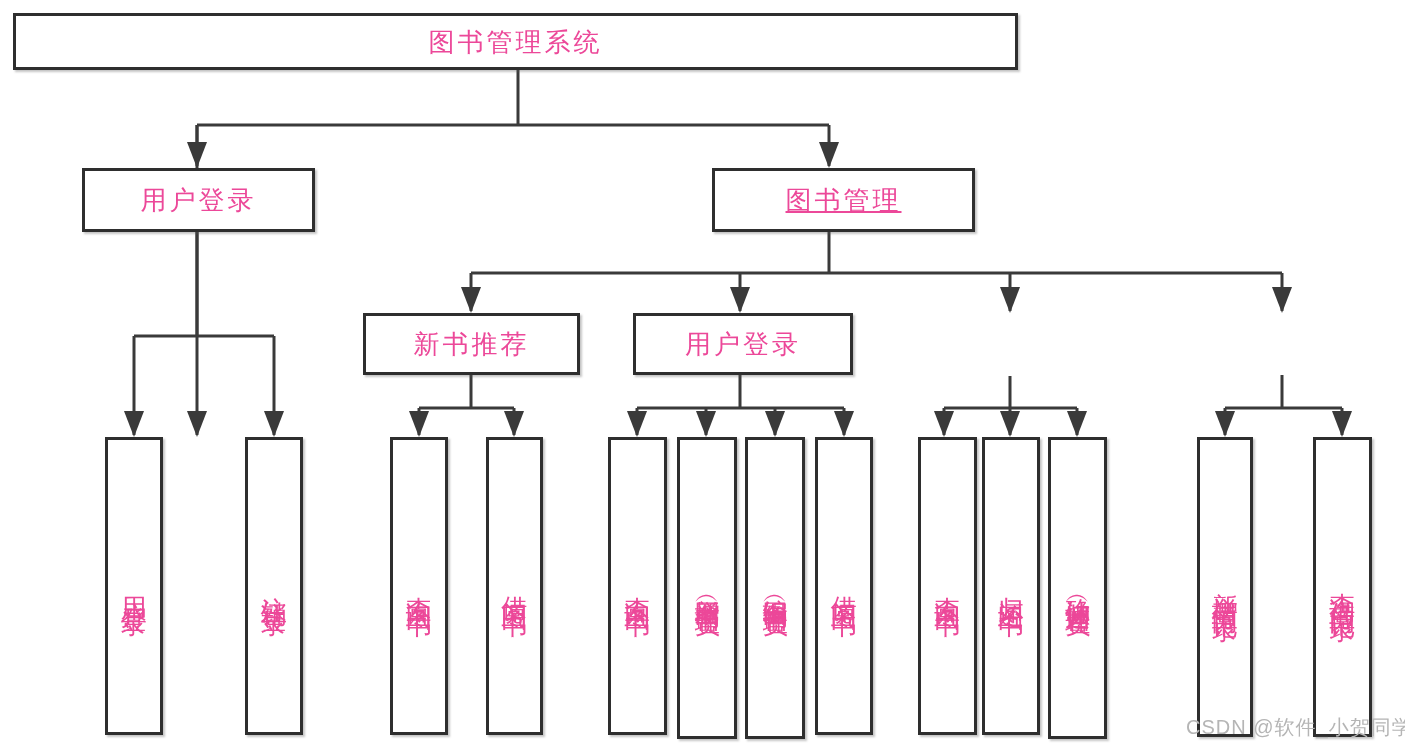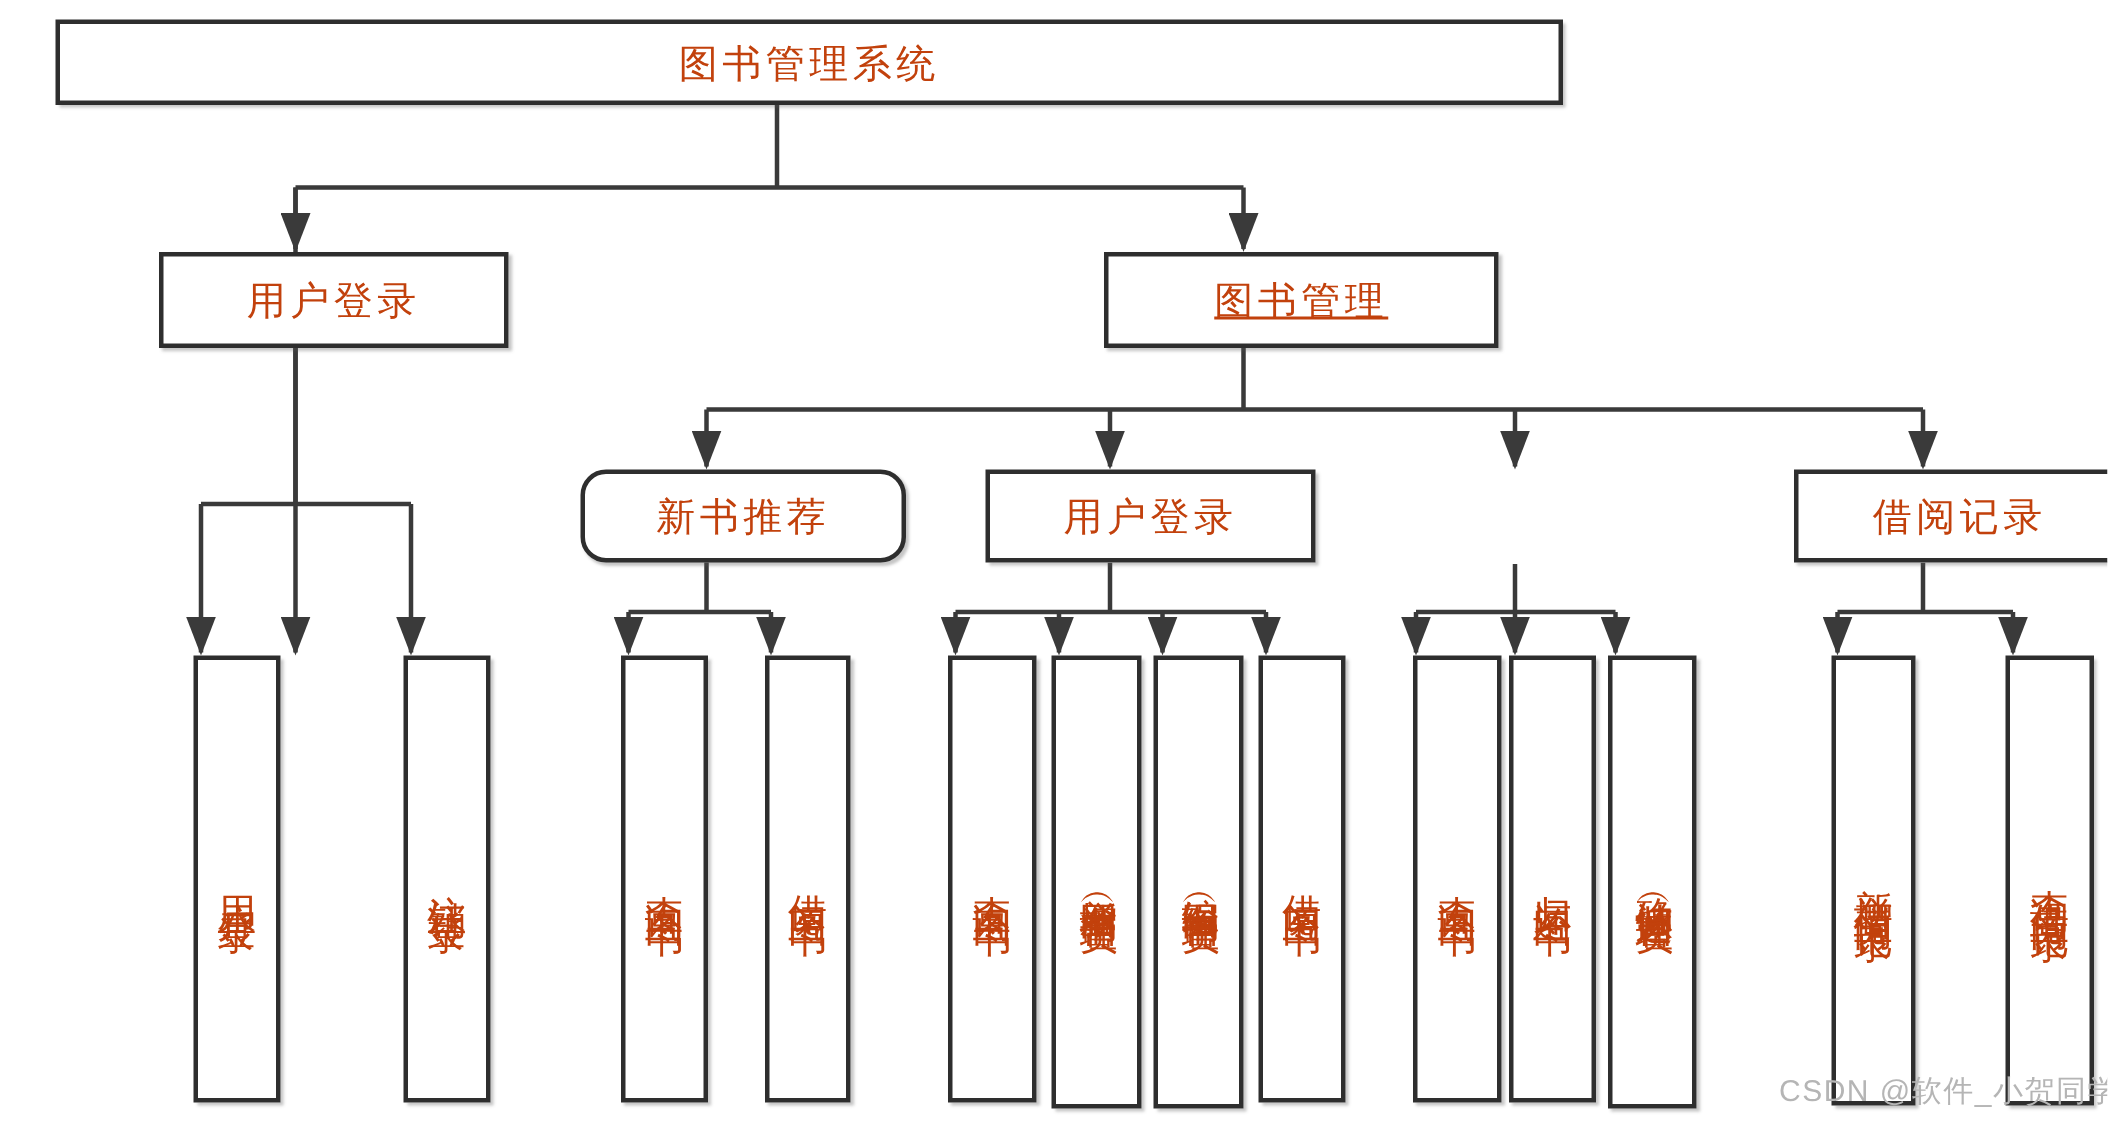--- a/index.html
+++ b/index.html
@@ -14,22 +14,21 @@
   .box{
     position:absolute;
     box-sizing:border-box;
     background:#ffffff;
     border:3px solid #2e2e2e;
     box-shadow:2px 2px 2px rgba(90,90,90,0.35);
     z-index:2;
     display:flex;
     align-items:center;
     justify-content:center;
-    color:#c2410c;
-    margin-left:24px;
+    color:#ec4899;
   }
   .hbox span{
     font-size:26px;
     letter-spacing:3px;
     white-space:nowrap;
     line-height:1;
   }
   .vbox span{
     writing-mode:vertical-rl;
     text-orientation:mixed;
@@ -102,28 +101,25 @@
     <span>图书管理系统</span>
   </div>
 
   <div class="box hbox" style="left:82px;top:168px;width:233px;height:64px;">
     <span>用户登录</span>
   </div>
   <div class="box hbox" style="left:712px;top:168px;width:263px;height:64px;text-decoration:underline;">
     <span>图书管理</span>
   </div>
 
-  <div class="box hbox" style="left:363px;top:313px;width:217px;height:62px;border-radius:17px;">
+  <div class="box hbox" style="left:363px;top:313px;width:217px;height:62px;">
     <span>新书推荐</span>
   </div>
   <div class="box hbox" style="left:633px;top:313px;width:220px;height:62px;">
     <span>用户登录</span>
-  </div>
-  <div class="box hbox" style="left:1172px;top:313px;width:221px;height:62px;">
-    <span>借阅记录</span>
   </div>
 
   <div class="box vbox" style="left:105px;top:437px;width:58px;height:298px;">
     <span>用户登录</span>
   </div>
   <div class="box vbox" style="left:245px;top:437px;width:58px;height:298px;">
     <span>注销登录</span>
   </div>
 
   <div class="box vbox" style="left:390px;top:437px;width:58px;height:298px;">

